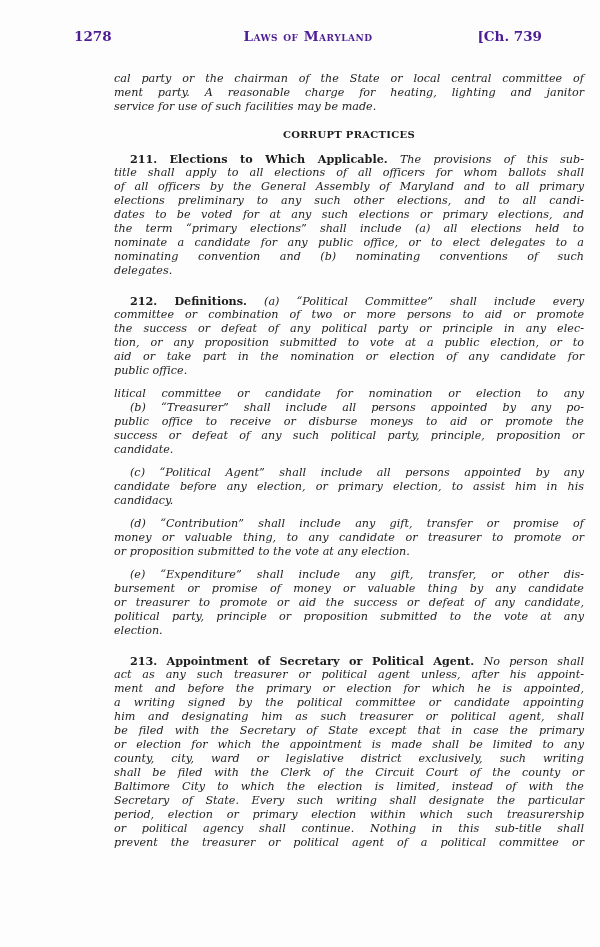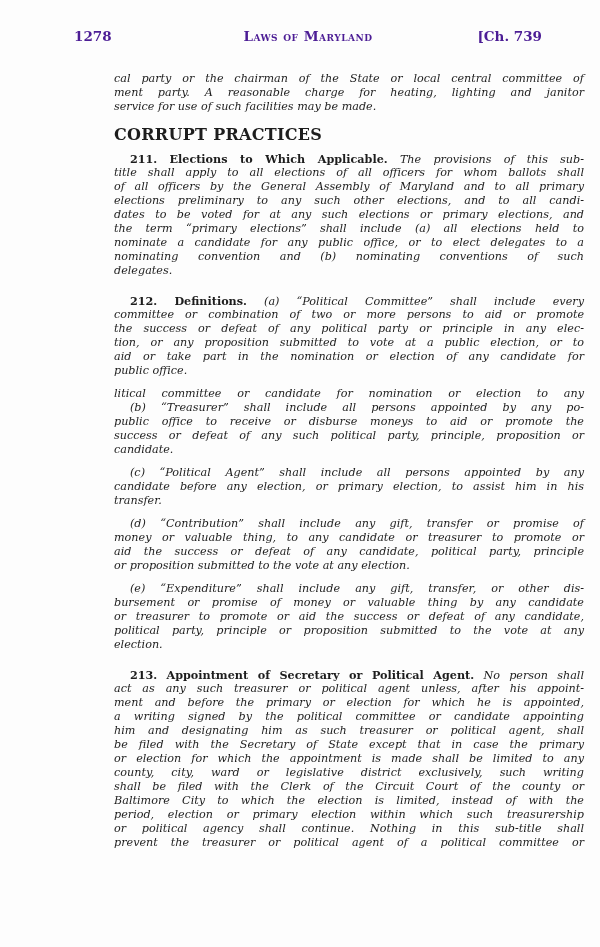--- a/index.html
+++ b/index.html
@@ -9,21 +9,21 @@
       font-family: "DejaVu Serif", serif; font-size: 13.5px; color: #4c1d95; }
     .header .pnum { position: absolute; left: 0; top: 0; font-weight: bold; }
     .header .title { position: absolute; left: 0; right: 0; text-align: center; font-variant: small-caps; letter-spacing: 0.5px; font-weight: bold; }
     .header .chap { position: absolute; right: 0; top: 0; font-weight: bold; text-align: right; }
     .body { position: absolute; left: 74px; top: 72px; width: 470px;
       font-family: "DejaVu Serif", serif; font-size: 11.2px; line-height: 14px; color: #1d1d1d; margin-left: 40px; }
     .line { display: block; font-style: italic; white-space: nowrap; text-align: justify; text-align-last: justify; height: 14px; }
     .line.last { text-align-last: left; }
     .indent { padding-left: 16px; }
     .secnum { font-style: normal; font-weight: bold; }
-    .heading { font-family: "DejaVu Serif", serif; font-weight: bold; font-size: 16px; text-align: left; margin: 14px 0 10px 0; letter-spacing: 0.3px; }
+    .heading { font-family: "DejaVu Serif", serif; font-weight: bold; font-size: 10px; text-align: center; margin: 14px 0 10px 0; letter-spacing: 0.3px; }
     .gap { height: 9px; }
     .gap-big { height: 16px; }
   </style>
 </head>
 <body>
 
 <div class="page">
 
   <div class="header">
     <span class="pnum">1278</span>
@@ -69,28 +69,27 @@
         <span class="line indent">(b) “Treasurer” shall include all persons appointed by any po-</span>
         <span class="line">public office to receive or disburse moneys to aid or promote the</span>
         <span class="line">success or defeat of any such political party, principle, proposition or</span>
         <span class="line last">candidate.</span>
       </div>
 
       <div class="gap"></div>
       <div>
         <span class="line indent">(c) “Political Agent” shall include all persons appointed by any</span>
         <span class="line">candidate before any election, or primary election, to assist him in his</span>
-        <span class="line last">transfer.</span>
+        <span class="line last">candidacy.</span>
       </div>
 
       <div class="gap"></div>
       <div>
         <span class="line indent">(d) “Contribution” shall include any gift, transfer or promise of</span>
         <span class="line">money or valuable thing, to any candidate or treasurer to promote or</span>
-        <span class="line">aid the success or defeat of any candidate, political party, principle</span>
         <span class="line last">or proposition submitted to the vote at any election.</span>
       </div>
 
       <div class="gap"></div>
       <div>
         <span class="line indent">(e) “Expenditure” shall include any gift, transfer, or other dis-</span>
         <span class="line">bursement or promise of money or valuable thing by any candidate</span>
         <span class="line">or treasurer to promote or aid the success or defeat of any candidate,</span>
         <span class="line">political party, principle or proposition submitted to the vote at any</span>
         <span class="line last">election.</span>
@@ -103,19 +102,20 @@
       <span class="line indent"><span class="secnum">213.</span> <span class="secnum">Appointment of Secretary or Political Agent.</span> <span>No person shall</span></span>
       <span class="line">act as any such treasurer or political agent unless, after his appoint-</span>
       <span class="line">ment and before the primary or election for which he is appointed,</span>
       <span class="line">a writing signed by the political committee or candidate appointing</span>
       <span class="line">him and designating him as such treasurer or political agent, shall</span>
       <span class="line">be filed with the Secretary of State except that in case the primary</span>
       <span class="line">or election for which the appointment is made shall be limited to any</span>
       <span class="line">county, city, ward or legislative district exclusively, such writing</span>
       <span class="line">shall be filed with the Clerk of the Circuit Court of the county or</span>
       <span class="line">Baltimore City to which the election is limited, instead of with the</span>
+      <span class="line">Secretary of State.  Every such writing shall designate the particular</span>
       <span class="line">period, election or primary election within which such treasurership</span>
       <span class="line">or political agency shall continue.  Nothing in this sub-title shall</span>
       <span class="line">prevent the treasurer or political agent of a political committee or</span>
     </div>
 
   </div>
 </div>
 
 </body></html>

